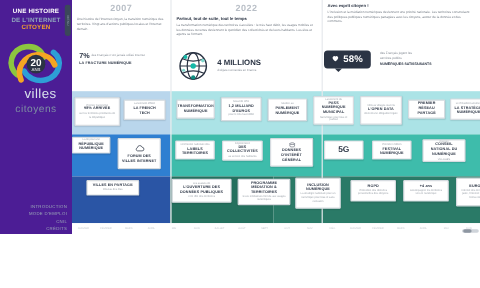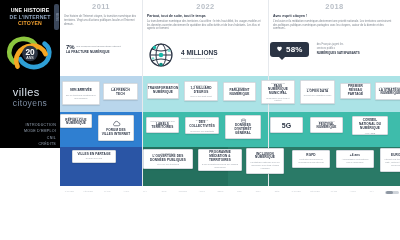--- a/index.html
+++ b/index.html
@@ -6,41 +6,41 @@
   html, body {
     width: 400px; height: 195px;
     overflow: hidden;
     background: #ffffff;
     font-family: "Liberation Sans", sans-serif;
   }
   #app { position: relative; width: 400px; height: 195px; display: flex; }
 
   
   #sidebar {
-    width: 60px; height: 148px;
-    background: #000000;
+    width: 60px; height: 195px;
+    background: #4c1d95;
     position: relative;
     flex: 0 0 60px;
     display: flex; flex-direction: column;
     align-items: center;
     color: #fff;
     overflow: hidden;
   }
   .sb-title {
     margin-top: 7px;
     text-align: center;
     line-height: 1.25;
     width: 54px;
   }
   .sb-t1 { font-size: 5.2px; font-weight: bold; letter-spacing: .15px; color:#ffffff; display:block; }
   .sb-t2 { font-size: 5.2px; font-weight: bold; letter-spacing: .15px; color:#8fa3bd; display:block; }
   .sb-t3 { font-size: 5.2px; font-weight: bold; letter-spacing: .15px; color:#f0a030; display:block; }
 
   .sb-logo { margin-top: 5px; width: 52px; height: 42px; }
-  .sb-brand { text-align:left; margin-top: 13px; }
+  .sb-brand { text-align:right; margin-top: 0; }
   .sb-brand1 { font-size: 11px; color: #d9e2ec; letter-spacing: .4px; display:block; line-height:1; }
   .sb-brand2 { font-size: 8.5px; color: #7e8ea3; letter-spacing: .4px; display:block; line-height:1.2; }
 
   .sb-menu {
     position: absolute; left: 0; bottom: 2px; width: 60px;
     display: flex; flex-direction: column; align-items: flex-end;
     gap: 2.5px; padding-right: 4px;
   }
   .sb-menu-item {
     font-size: 3.6px; color: #9aa7b8; letter-spacing: .25px;
@@ -176,34 +176,33 @@
 
     <div class="band" style="left:0;width:82px;top:112px;height:35px;background:#2f7fd1;"></div>
     <div class="band" style="left:82px;right:0;top:112px;height:35px;background:#3ebcab;"></div>
 
     <div class="band" style="left:0;width:82px;top:147px;height:39px;background:#2a55a5;"></div>
     <div class="band" style="left:82px;width:86px;top:147px;height:39px;background:#24705e;"></div>
     <div class="band" style="left:168px;right:0;top:147px;height:39px;background:#2a7a67;"></div>
 
     <div class="cols">
       <div class="col c2016">
-        <div class="year">2011</div>
+        <div class="year">2007</div>
         <div class="intro">
           <div class="intro-p">Une histoire de l'Internet citoyen, la transition numérique des territoires. Vingt ans d'actions publiques locales et l'Internet demain.</div>
         </div>
       </div>
       <div class="col c2017">
         <div class="year">2022</div>
         <div class="intro">
           <div class="intro-h">Partout, tout de suite, tout le temps</div>
           <div class="intro-p">La transformation numérique des territoires s'accélère : le très haut débit, les usages mobiles et les données ouvertes deviennent le quotidien des collectivités et de leurs habitants. Les élus et agents se forment.</div>
         </div>
       </div>
       <div class="col c2018">
-        <div class="year">2018</div>
         <div class="intro">
           <div class="intro-h">Avec esprit citoyen !</div>
           <div class="intro-p">L'inclusion et la médiation numériques deviennent une priorité nationale. Les territoires construisent des politiques publiques numériques partagées avec les citoyens, autour de la donnée et des communs.</div>
         </div>
       </div>
     </div>
 
     <div style="position:absolute;left:6px;top:44px;width:72px;">
       <div style="display:flex;align-items:flex-start;gap:1.5px;">
         <div class="stat-num">7%</div>

